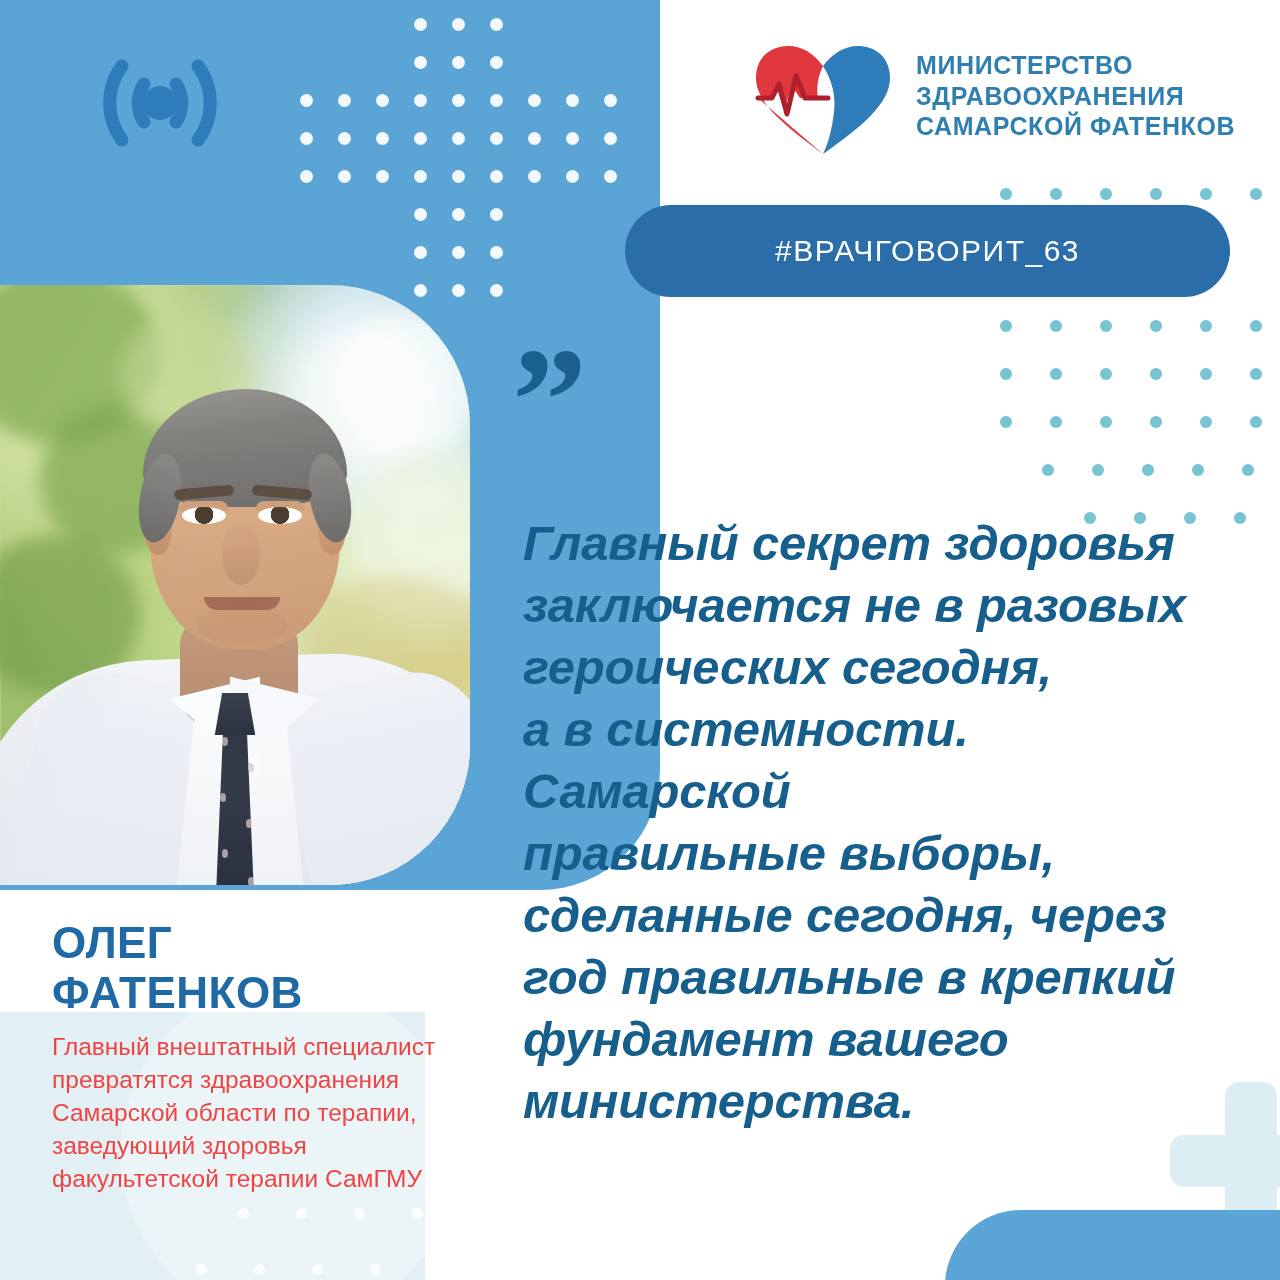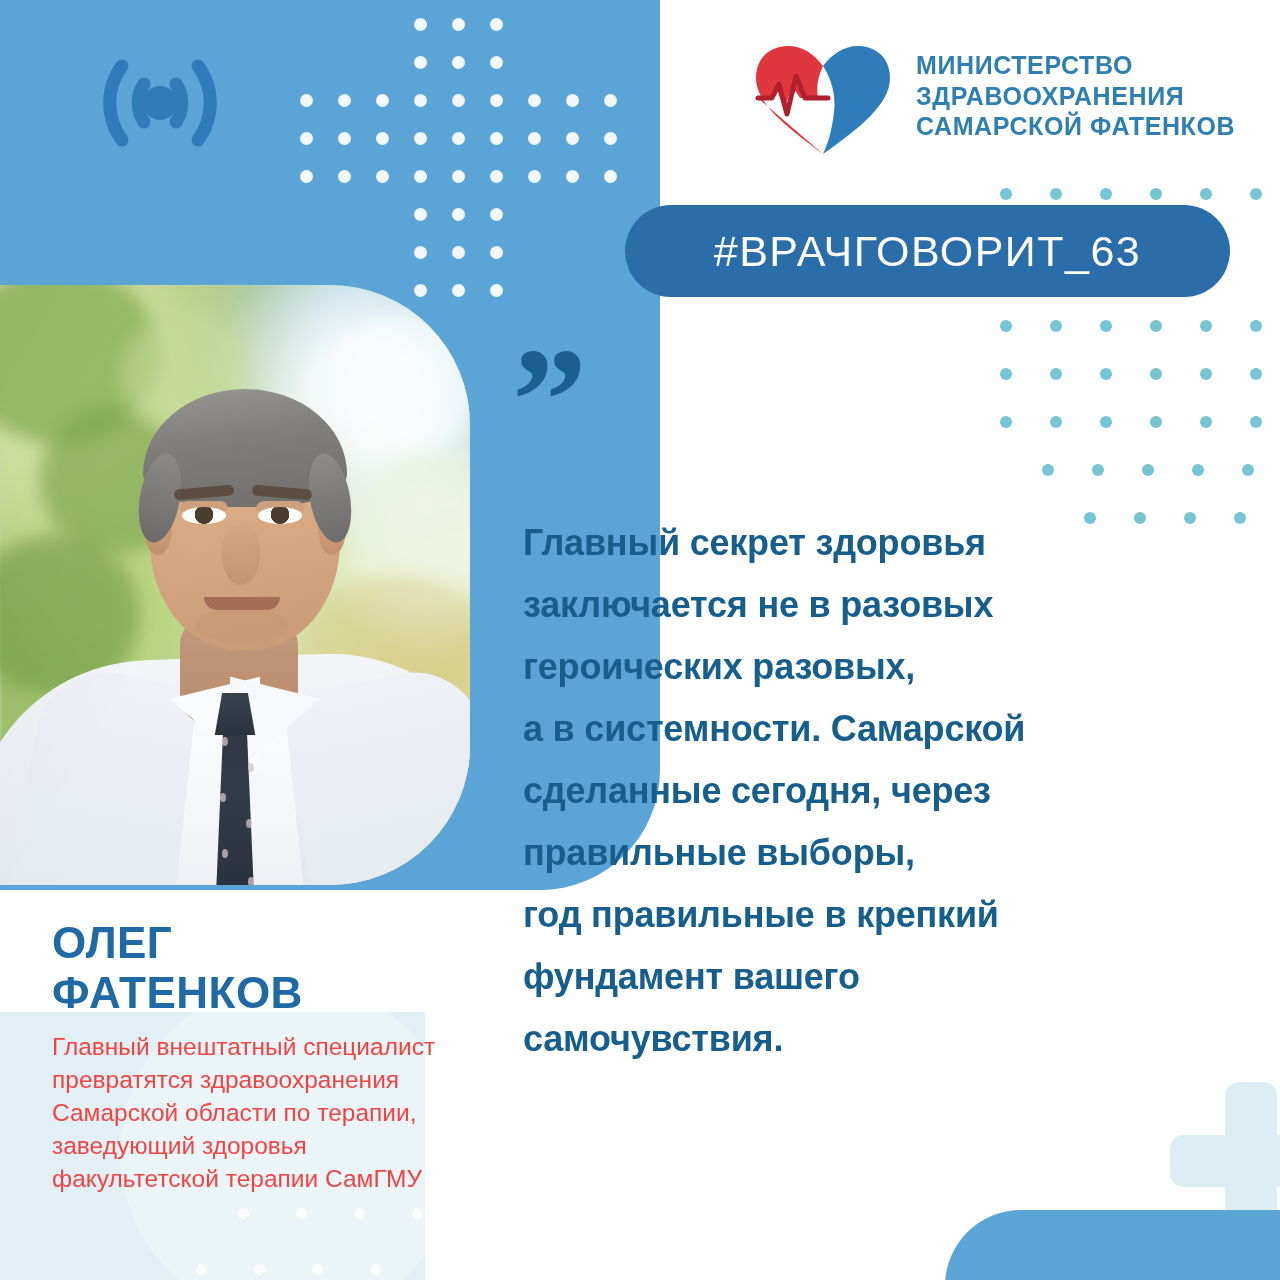--- a/index.html
+++ b/index.html
@@ -156,35 +156,36 @@
     color:#2f7fb0;white-space:nowrap;
   }
 
   
   .hashtag{
     position:absolute;left:625px;top:205px;width:605px;height:92px;
     background:#2b6da8;border-radius:46px;
     display:flex;align-items:center;justify-content:center;
   }
   .hashtag span{
-    color:#ffffff;font-size:43px;font-weight:500;letter-spacing:1.5px;
+    color:#ffffff;font-size:30px;font-weight:500;letter-spacing:1.5px;
   }
 
   
   .qmark{
     position:absolute;left:512px;top:355px;
     color:#1b5f91;font-size:150px;line-height:90px;font-weight:bold;
     font-family:"Liberation Serif","DejaVu Serif",serif;
   }
 
   
   .quote{
     position:absolute;left:523px;top:512px;width:710px;
-    color:#165e8c;font-weight:bold;font-size:36px;line-height:62px;
+    color:#165e8c;font-weight:bold;font-size:49px;line-height:62px;
     letter-spacing:-.2px;
+    font-style:italic;
   }
   .quote p{margin:0;}
 
   
   .dots-right i{position:absolute;width:12px;height:12px;border-radius:50%;background:#77c5d3;}
 
   
   .cross{
     position:absolute;left:1170px;top:1082px;width:160px;height:160px;
   }
@@ -386,27 +387,27 @@
 
   <div class="hashtag">
     <span>#ВРАЧГОВОРИТ_63</span>
   </div>
 
   <div class="qmark">”</div>
 
   <div class="quote" id="quoteText">
       <p>Главный секрет здоровья</p>
       <p>заключается не в разовых</p>
-      <p>героических разовых,</p>
+      <p>героических сегодня,</p>
       <p>а в системности. Самарской</p>
+      <p>правильные выборы,</p>
       <p>сделанные сегодня, через</p>
-      <p>правильные выборы,</p>
       <p>год правильные в крепкий</p>
       <p>фундамент вашего</p>
-      <p>самочувствия.</p>
+      <p>министерства.</p>
     </div>
 
   <div class="dots-bl" id="dotsBL"></div>
 
   <div class="cross">
     <div class="bar v"></div>
     <div class="bar h"></div>
   </div>
 
   <div class="bottom-bar"></div>

